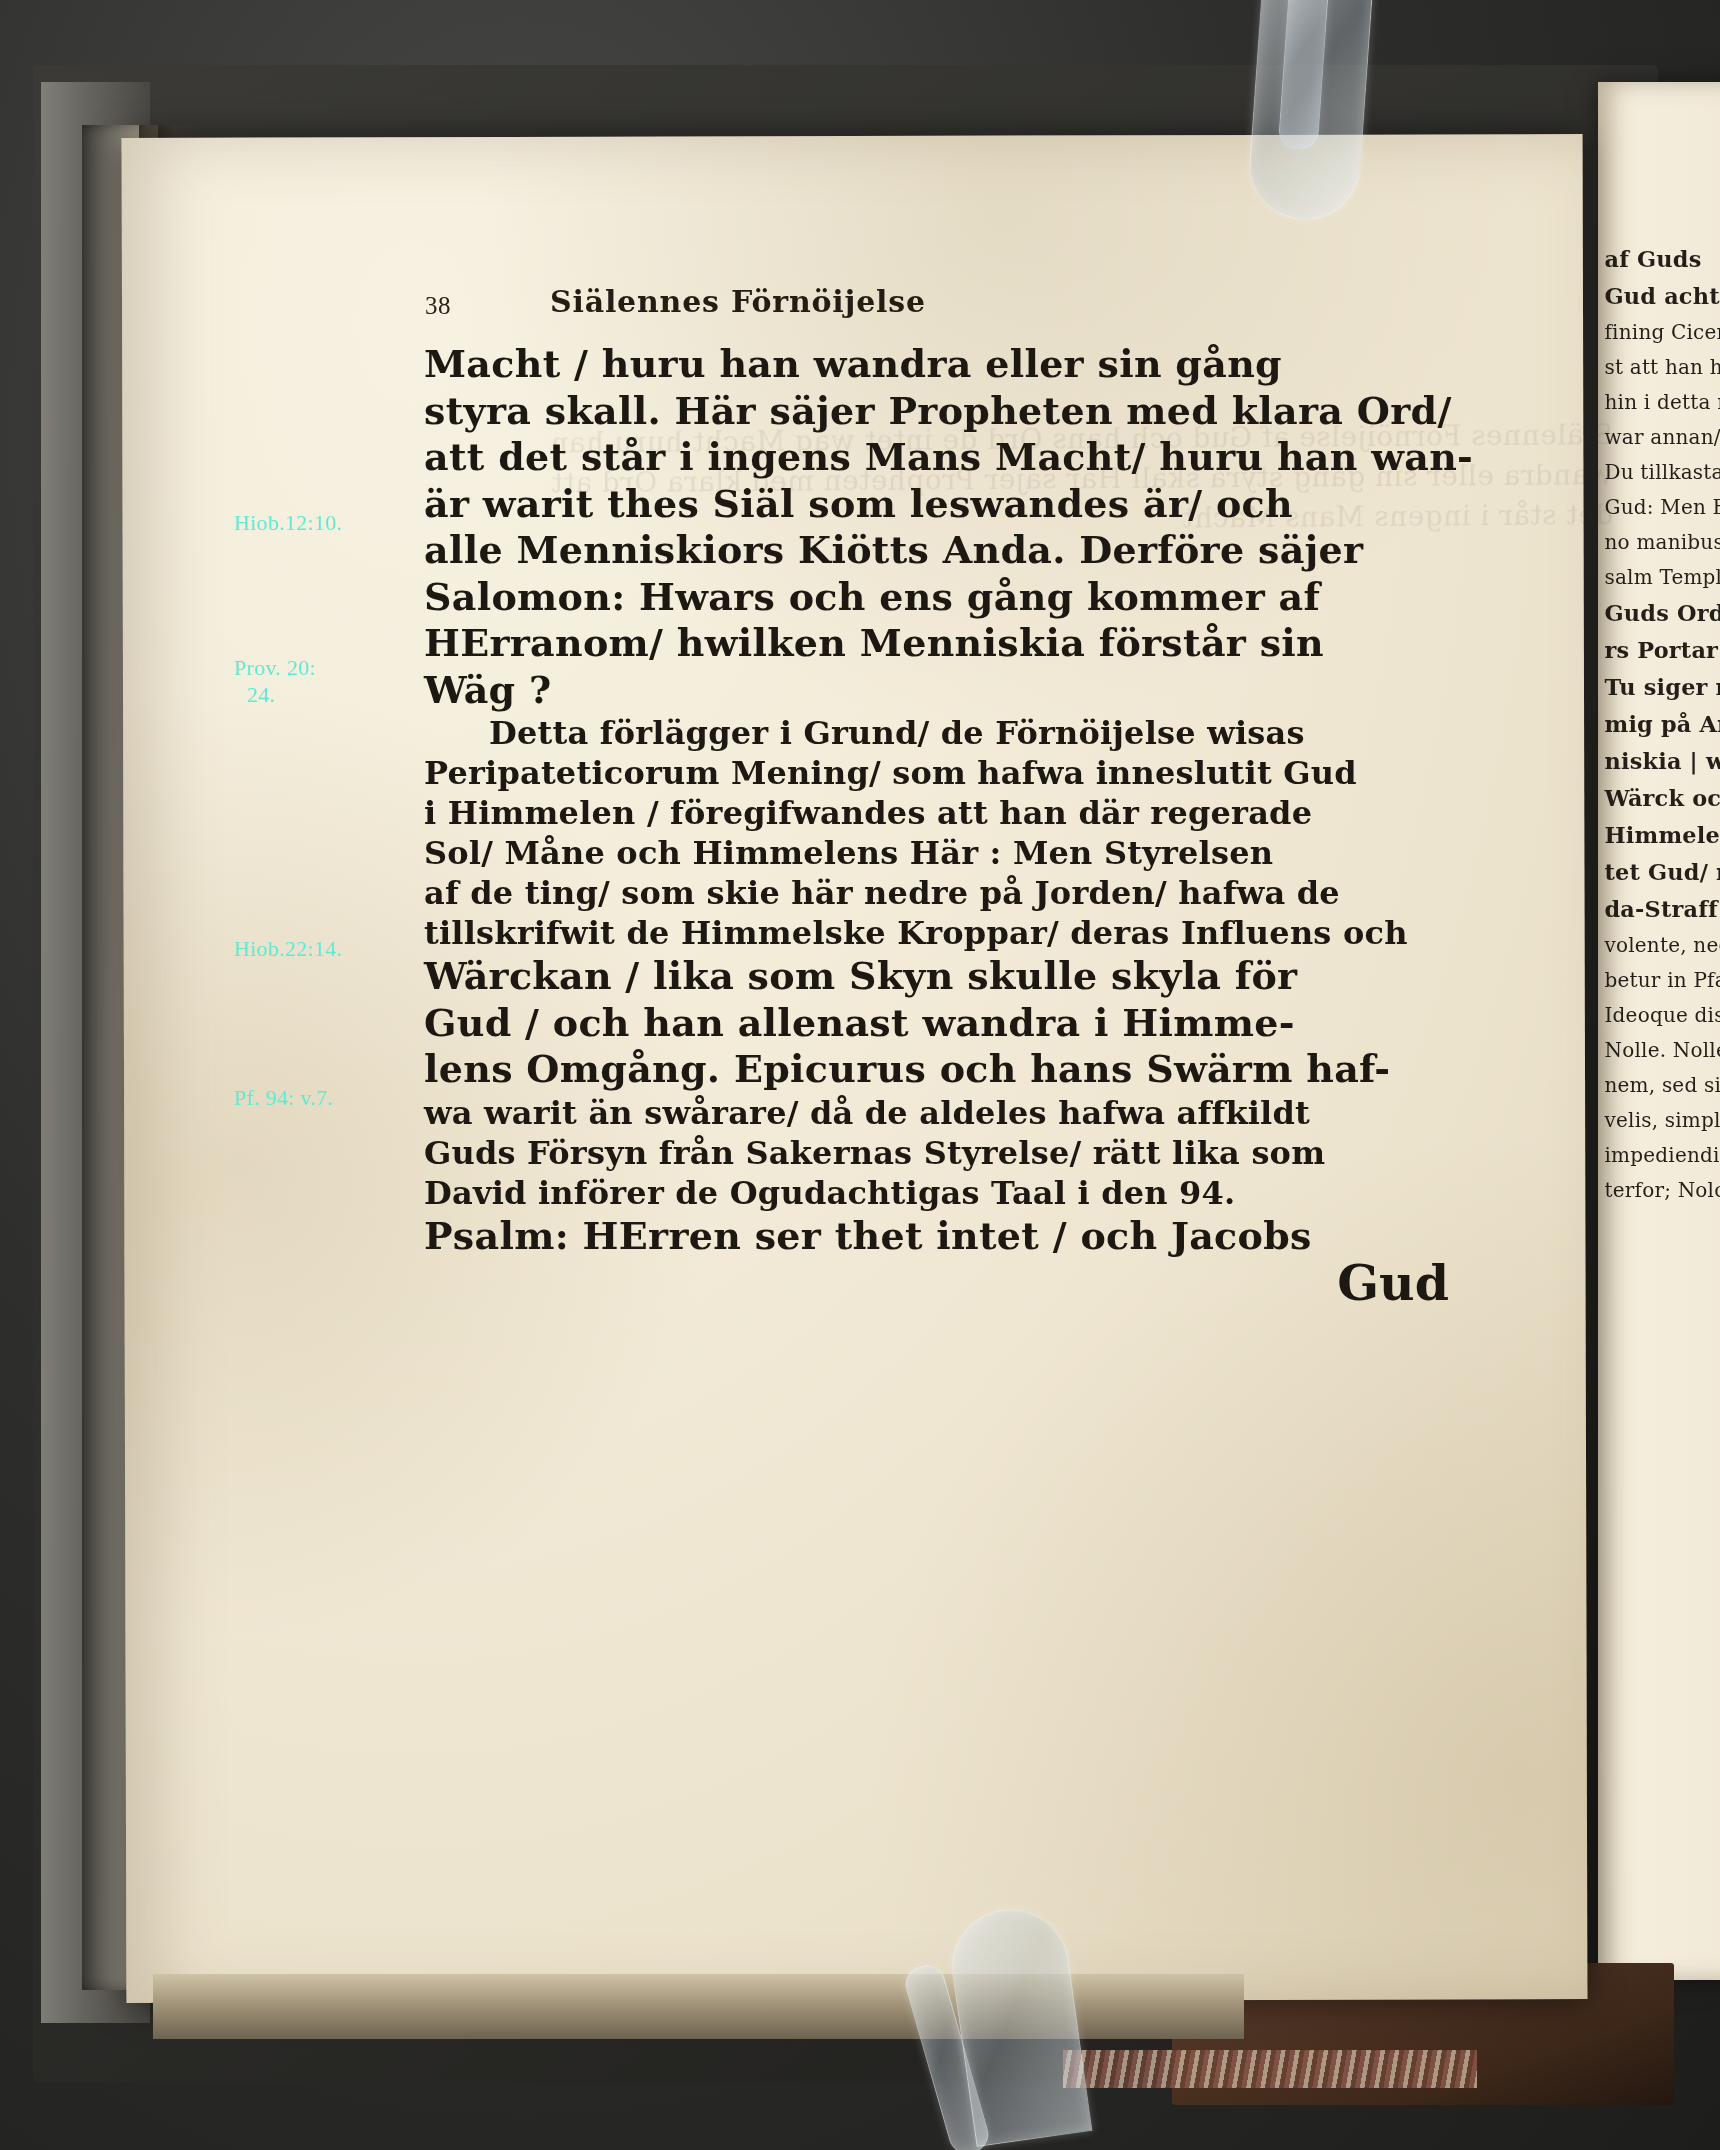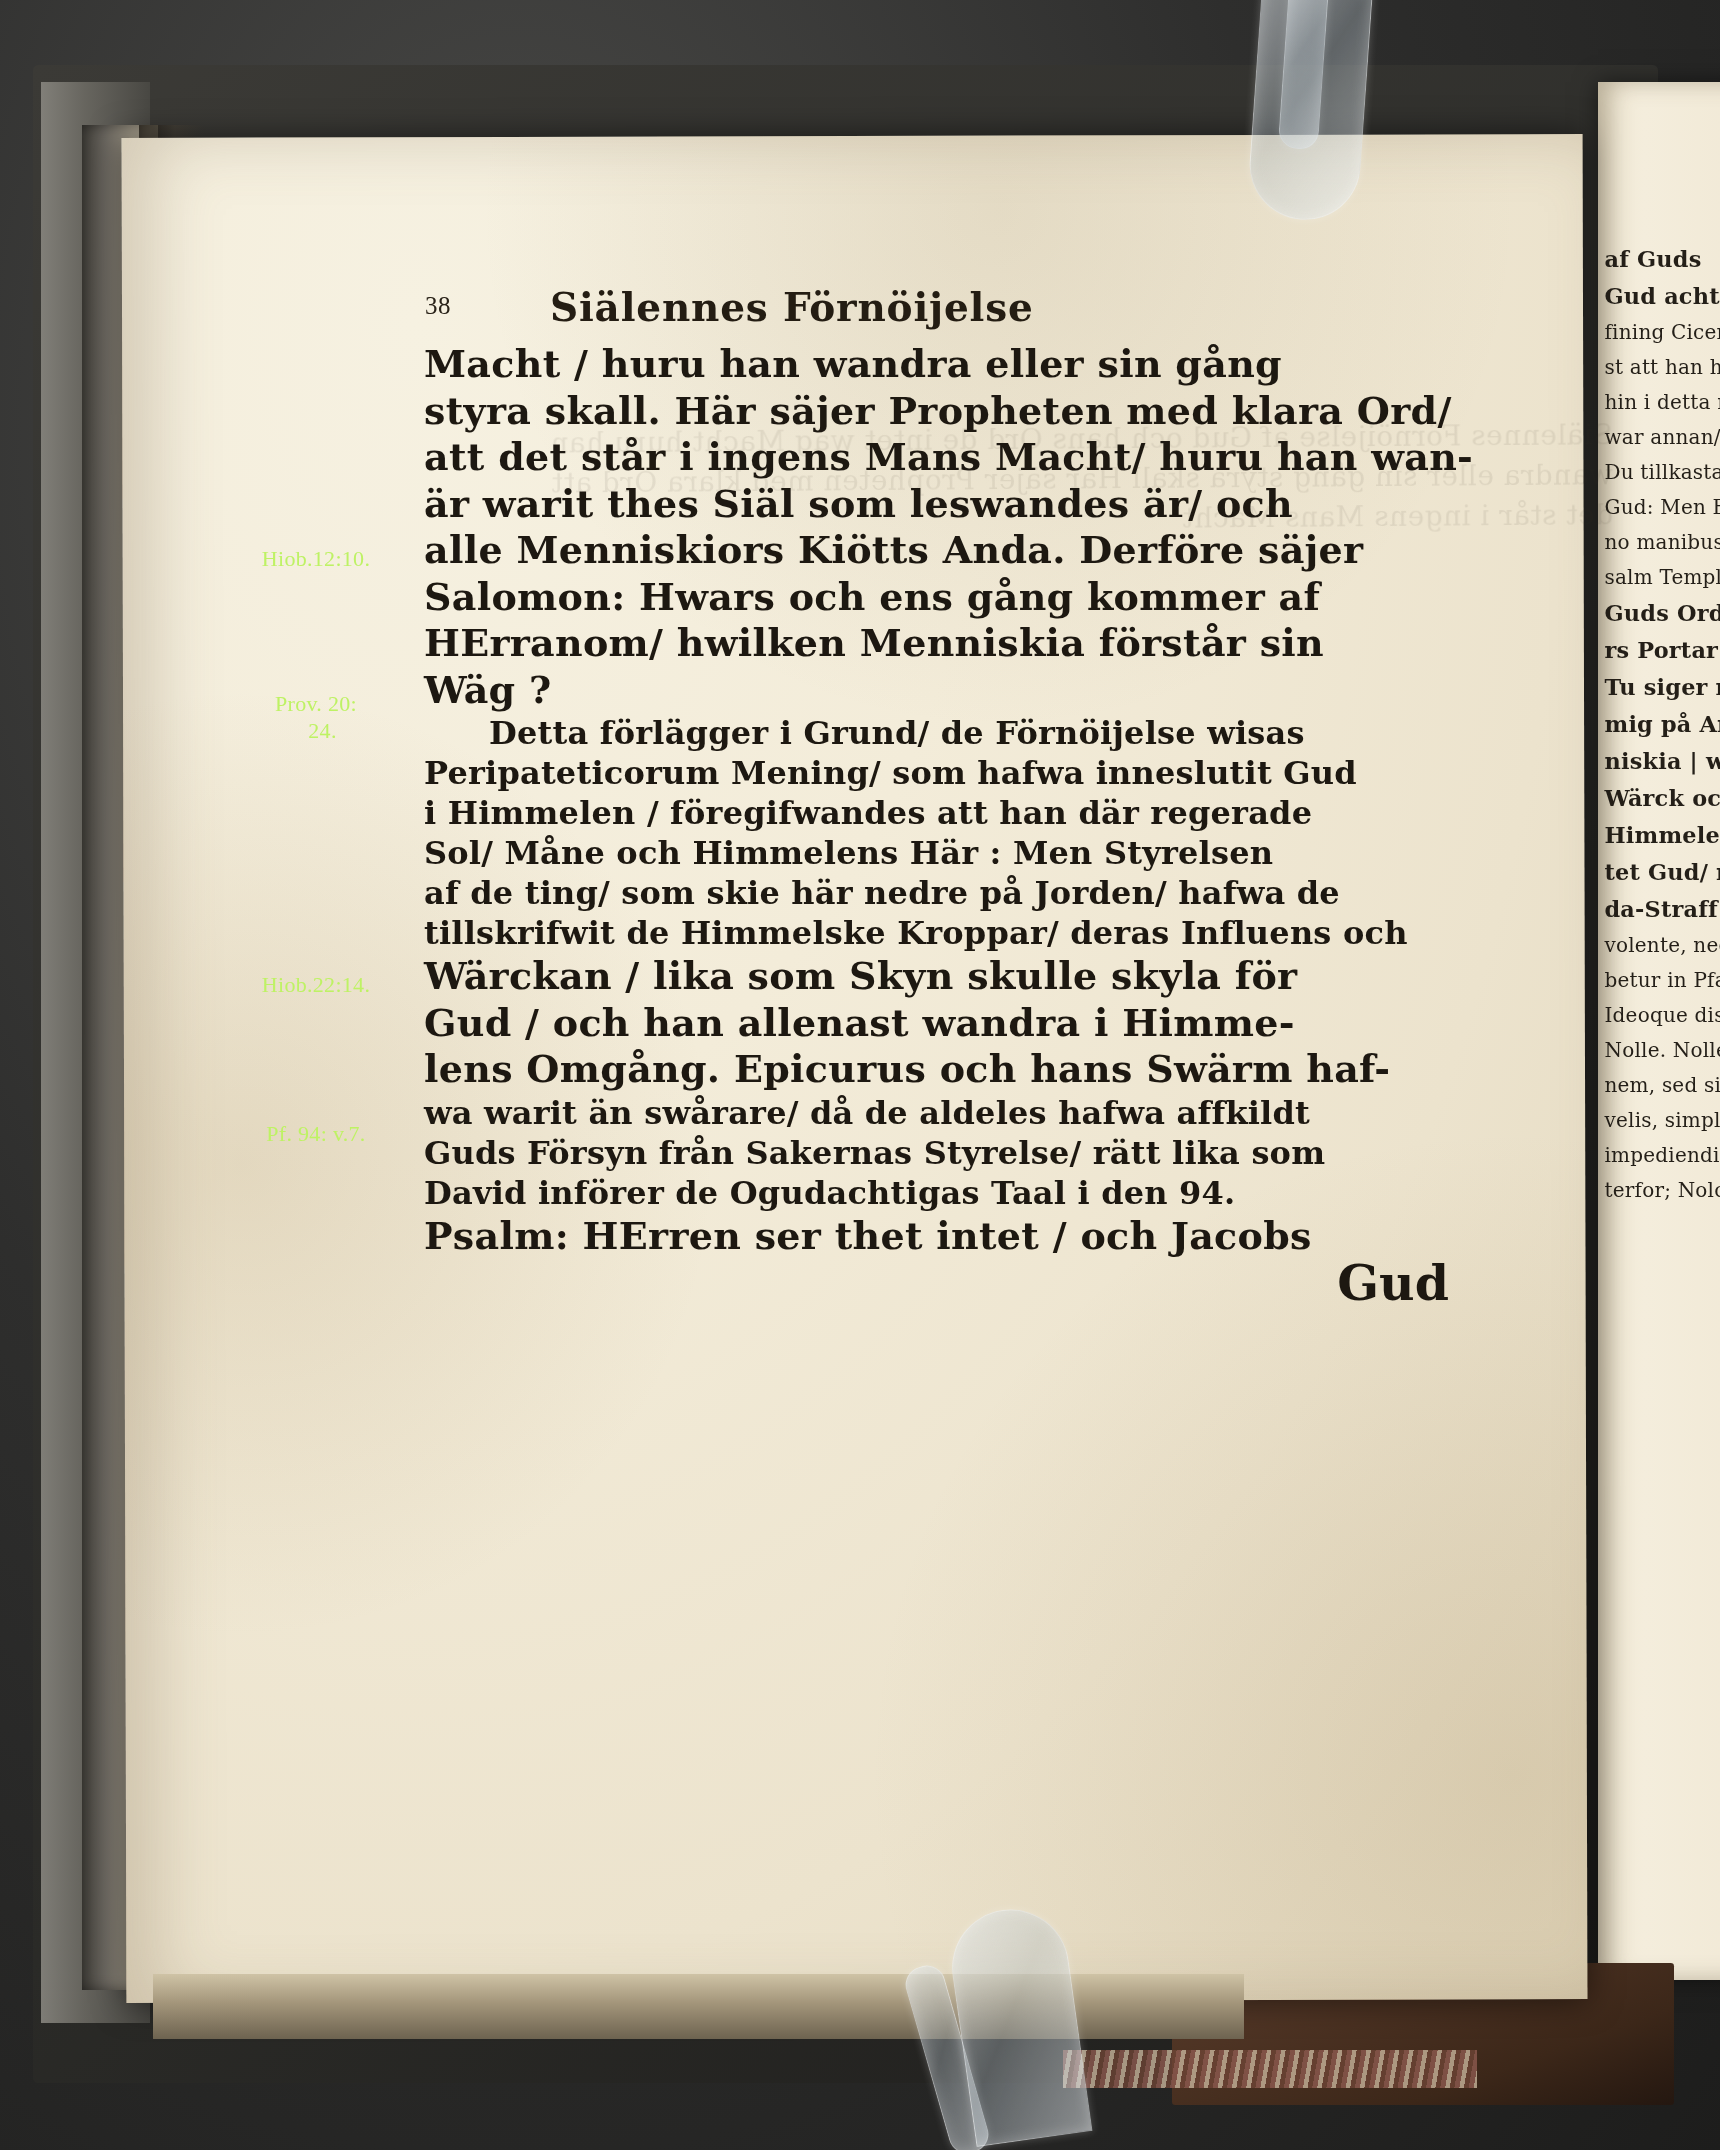--- a/index.html
+++ b/index.html
@@ -212,27 +212,26 @@
     left: 234px;
     top: 284px;
     width: 1216px;
     height: 1543px;
   }
 
   .marginalia {
     position: absolute;
     left: 0;
     width: 164px;
-    text-align: center;
+    text-align: left;
     font-family: "Liberation Serif", serif;
     font-size: 22px;
-    color: #bef264;
+    color: #5eead4;
     letter-spacing: 0.3px;
     line-height: 1.22;
-    margin-top: 36px;
   }
   .marginalia .m2 { display: block; margin-left: 13px; }
 
   #header-row {
     position: absolute;
     left: 191px;
     top: 0;
     width: 1020px;
     height: 49px;
   }
@@ -244,21 +243,21 @@
     font-size: 25px;
     color: #2a2319;
     letter-spacing: 0.5px;
   }
   #running-head {
     position: absolute;
     left: 125px;
     top: 0;
     font-family: "DejaVu Serif", serif;
     font-weight: 700;
-    font-size: 39px;
+    font-size: 30px;
     color: #241d13;
     letter-spacing: 0.8px;
   }
 
   #body-text {
     position: absolute;
     left: 190px;
     top: 57px;
     width: 1025px;
     color: #1d1811;

